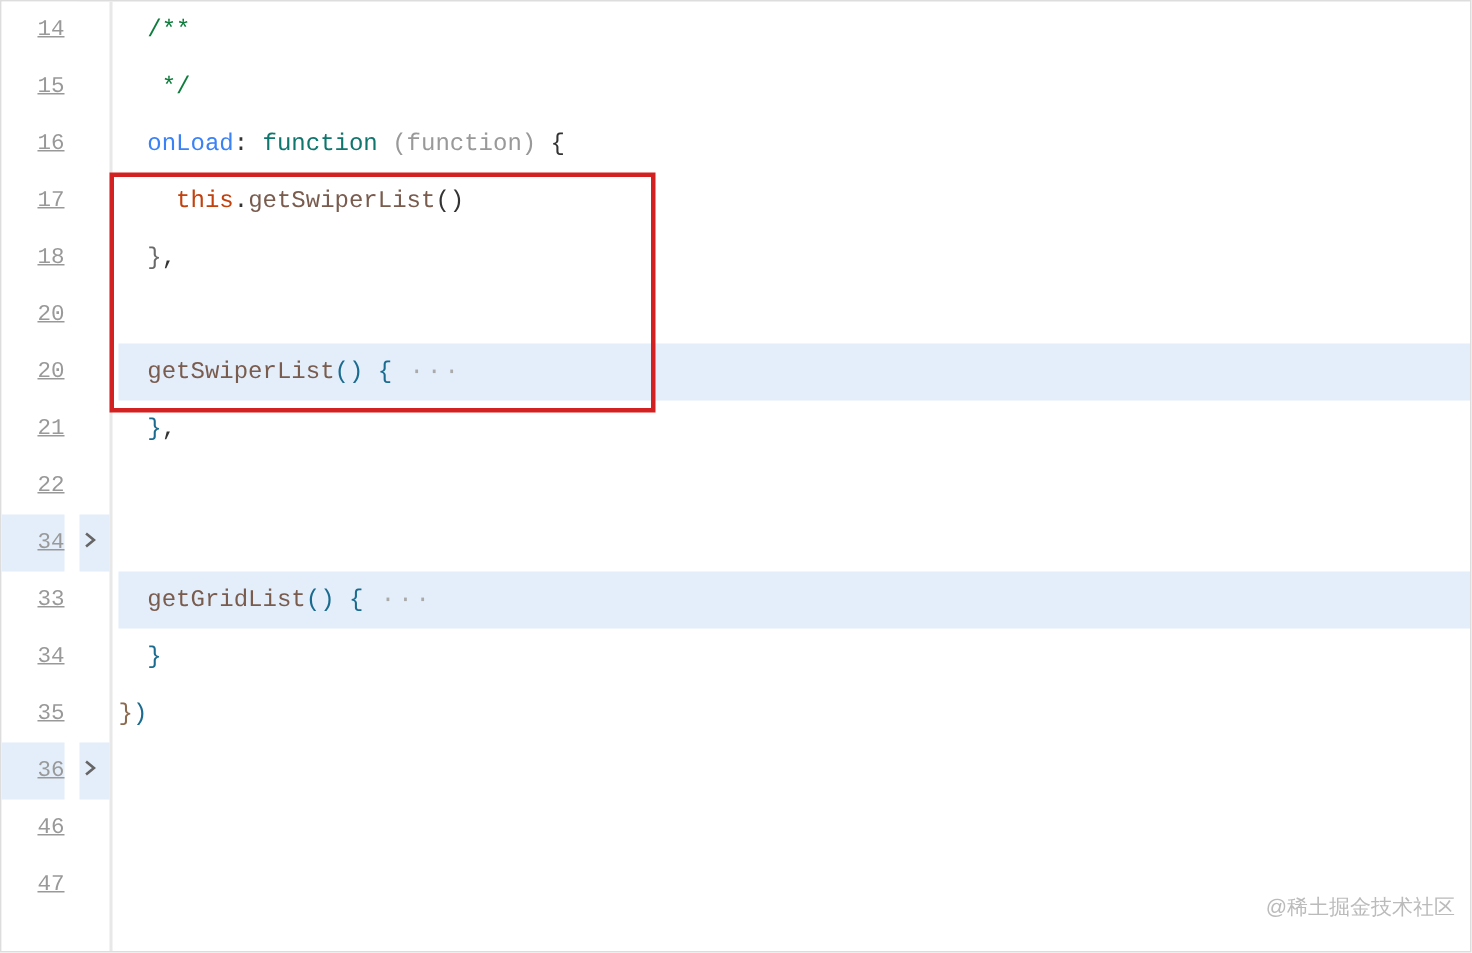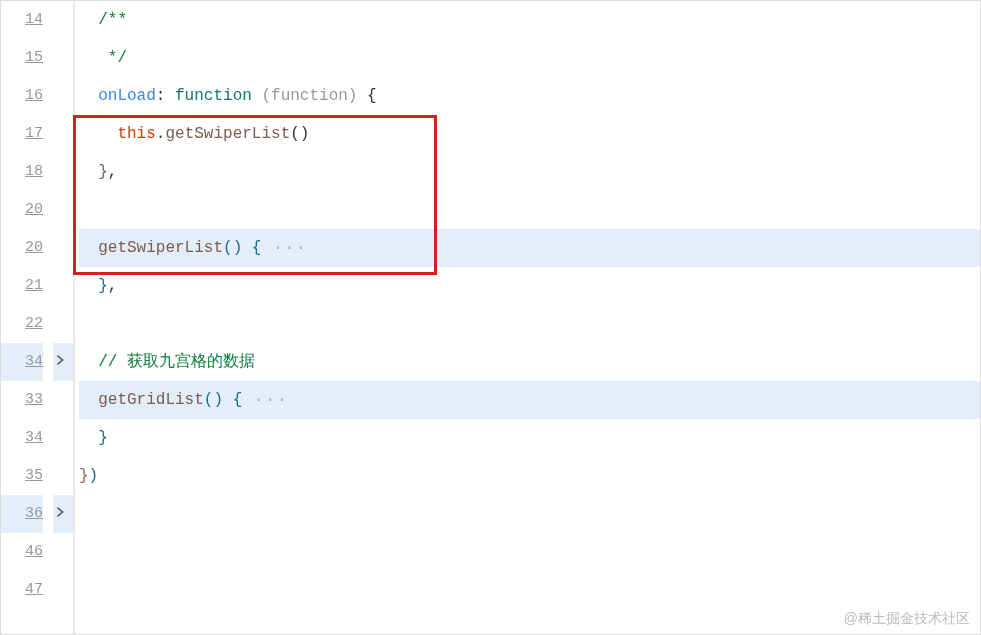--- a/index.html
+++ b/index.html
@@ -83,21 +83,21 @@
     .c-fold-brace { color: #1a6b8f; }
     .c-comma { color: #333; }
     .c-closing { color: #6a6a6a; }
     .c-final-brace { color: #8b6a4f; }
     .c-final-paren { color: #1a6b8f; }
     .c-param { color: #999; }
     .c-ellipsis { color: #aaa; letter-spacing: 2px; }
     .watermark {
       position: absolute;
       right: 10px;
-      bottom: 6px;
+      bottom: 20px;
       color: #bbb;
       font-size: 14px;
       font-family: Arial, sans-serif;
     }
   </style>
 </head>
 <body>
 
 <div class="editor">
   <div class="gutter">
@@ -143,21 +143,21 @@
   <div class="code">
       <div class="line"><span>  </span><span class="c-comment">/**</span></div>
       <div class="line"><span>   </span><span class="c-comment">*/</span></div>
       <div class="line"><span>  </span><span class="c-funcname">onLoad</span><span class="c-identifier">: </span><span class="c-keyword">function</span><span> </span><span class="c-param">(</span><span class="c-param">function</span><span class="c-param">)</span><span> </span><span class="c-brace">{</span></div>
       <div class="line"><span>    </span><span class="c-this">this</span><span class="c-identifier">.</span><span class="c-method">getSwiperList</span><span class="c-paren">()</span></div>
       <div class="line"><span>  </span><span class="c-closing">}</span><span class="c-comma">,</span></div>
       <div class="line"><span></span></div>
       <div class="line highlighted"><span>  </span><span class="c-method">getSwiperList</span><span class="c-fold-brace">()</span><span> </span><span class="c-fold-brace">{</span><span class="c-ellipsis"> ···</span></div>
       <div class="line"><span>  </span><span class="c-fold-brace">}</span><span class="c-comma">,</span></div>
       <div class="line"><span></span></div>
-      <div class="line"><span>  </span><span class="c-comment">// 获取九宫格的数据</span></div>
+      <div class="line"><span>  </span></div>
       <div class="line highlighted"><span>  </span><span class="c-method">getGridList</span><span class="c-fold-brace">()</span><span> </span><span class="c-fold-brace">{</span><span class="c-ellipsis"> ···</span></div>
       <div class="line"><span>  </span><span class="c-fold-brace">}</span></div>
       <div class="line"><span class="c-final-brace">}</span><span class="c-final-paren">)</span></div>
     </div>
 </div>
 
 <div class="red-box"></div>
 
 <div class="watermark">@稀土掘金技术社区</div>
 

